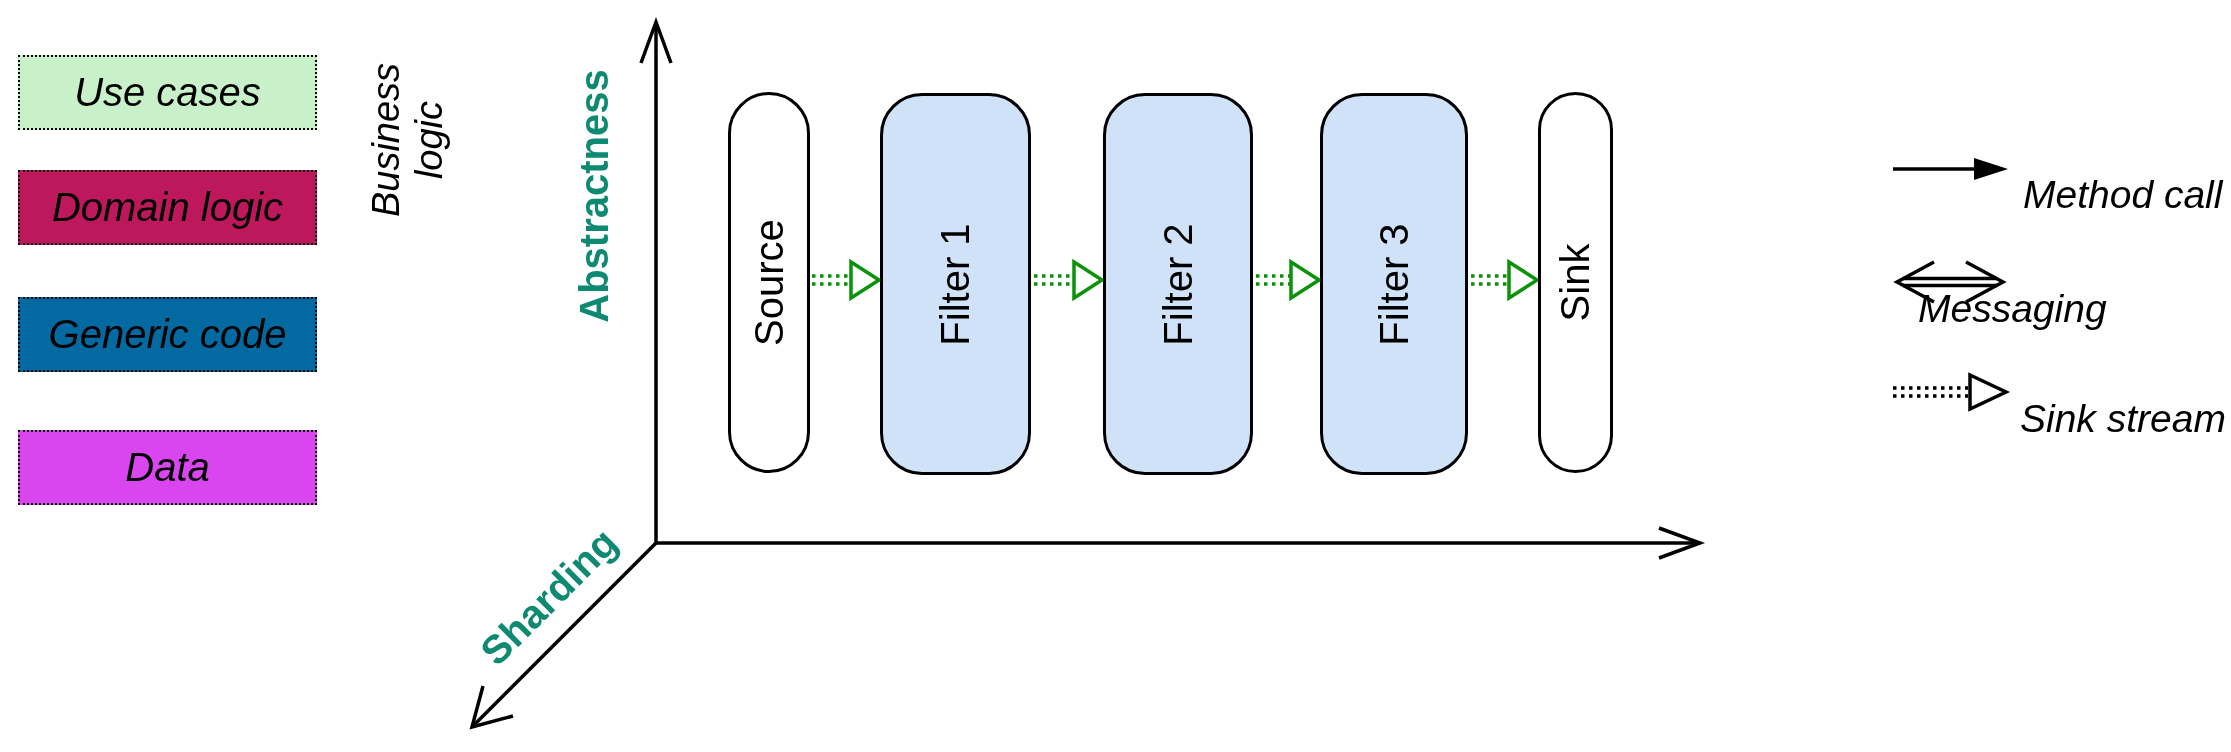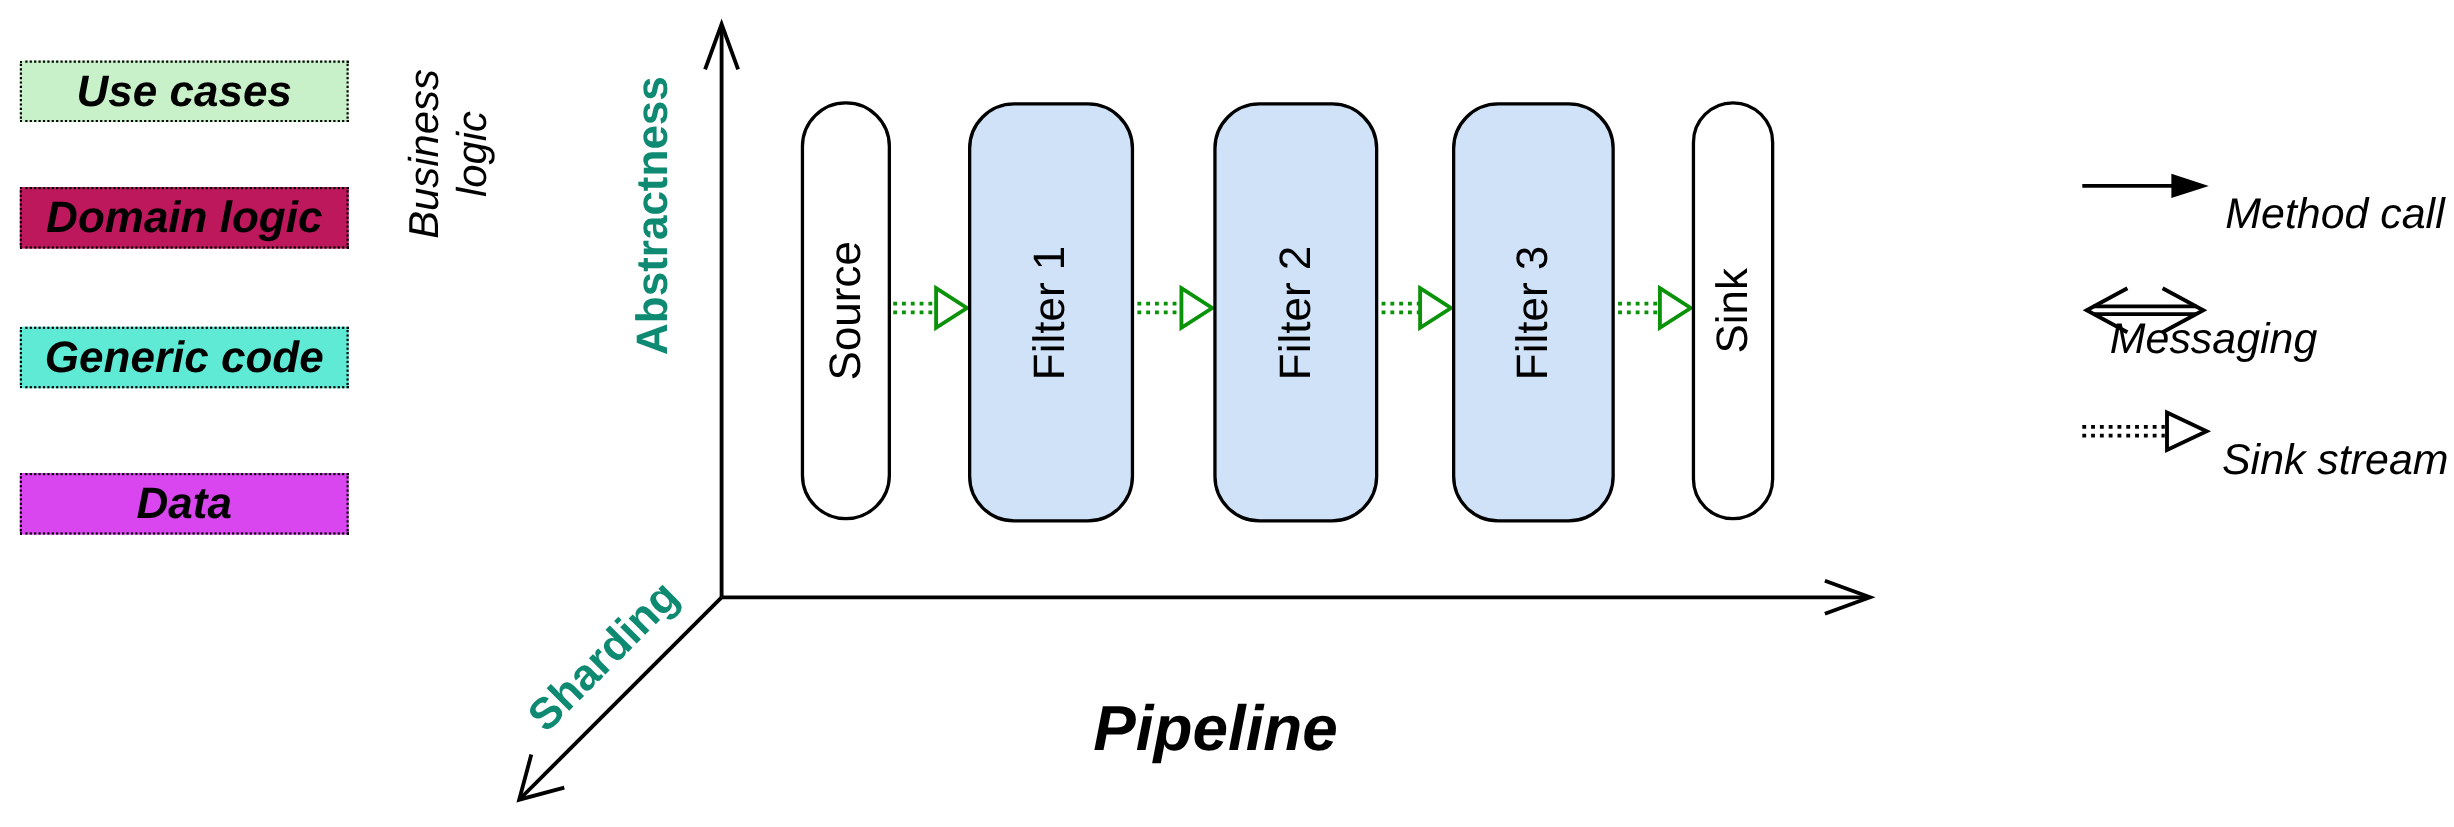--- a/index.html
+++ b/index.html
@@ -2,28 +2,28 @@
 <html><head>
 <meta charset="utf-8">
 <style>
   html,body{margin:0;padding:0;background:#fff;}
   #stage{
     position:relative;width:2231px;height:752px;background:#fff;overflow:hidden;
     font-family:"Liberation Sans",sans-serif;color:#000;
   }
   
   .lbox{
-    position:absolute;left:18px;width:299px;height:56px;
+    position:absolute;left:18px;width:299px;height:75px;
     border:2.5px dotted #000;box-sizing:border-box;
     display:flex;align-items:center;justify-content:center;
-    font-style:italic;font-size:40px;font-weight:bold;
+    font-style:italic;font-size:40px;
   }
   .fill-green{background:#c9f1c9;}
   .fill-blue{background:#be185d;}
-  .fill-white{background:#5eead4;}
+  .fill-white{background:#0369a1;}
   .fill-gray{background:#d946ef;}
   .rot-label{
     position:absolute;white-space:pre-line;text-align:center;
     transform:translate(-50%,-50%) rotate(-90deg);
     font-style:italic;font-size:38px;line-height:1.12;
   }
   
   .axis-label{
     position:absolute;font-weight:bold;font-size:40px;color:#0e8a72;white-space:nowrap;
   }
@@ -123,21 +123,20 @@
     </div>
   <div class="lbox fill-gray" style="top:430px;">
       <span>Data</span>
     </div>
 
   <div class="rot-label" style="left:408px;top:140px;">Business
 logic</div>
 
   <div class="axis-label vert" style="left:594px;top:196px;">Abstractness</div>
   <div class="axis-label diag" style="left:549px;top:597px;">Sharding</div>
-  <div class="diagram-title" style="left:1105px;top:662px;">Pipeline</div>
 
   <div class="node endpoint" style="left:728px;top:92px;width:82px;height:381px;">
     <span>Source</span>
   </div>
   <div class="node filter" style="left:880px;top:93px;width:151px;height:382px;">
     <span>Filter 1</span>
   </div>
   <div class="node filter" style="left:1103px;top:93px;width:150px;height:382px;">
     <span>Filter 2</span>
   </div>

